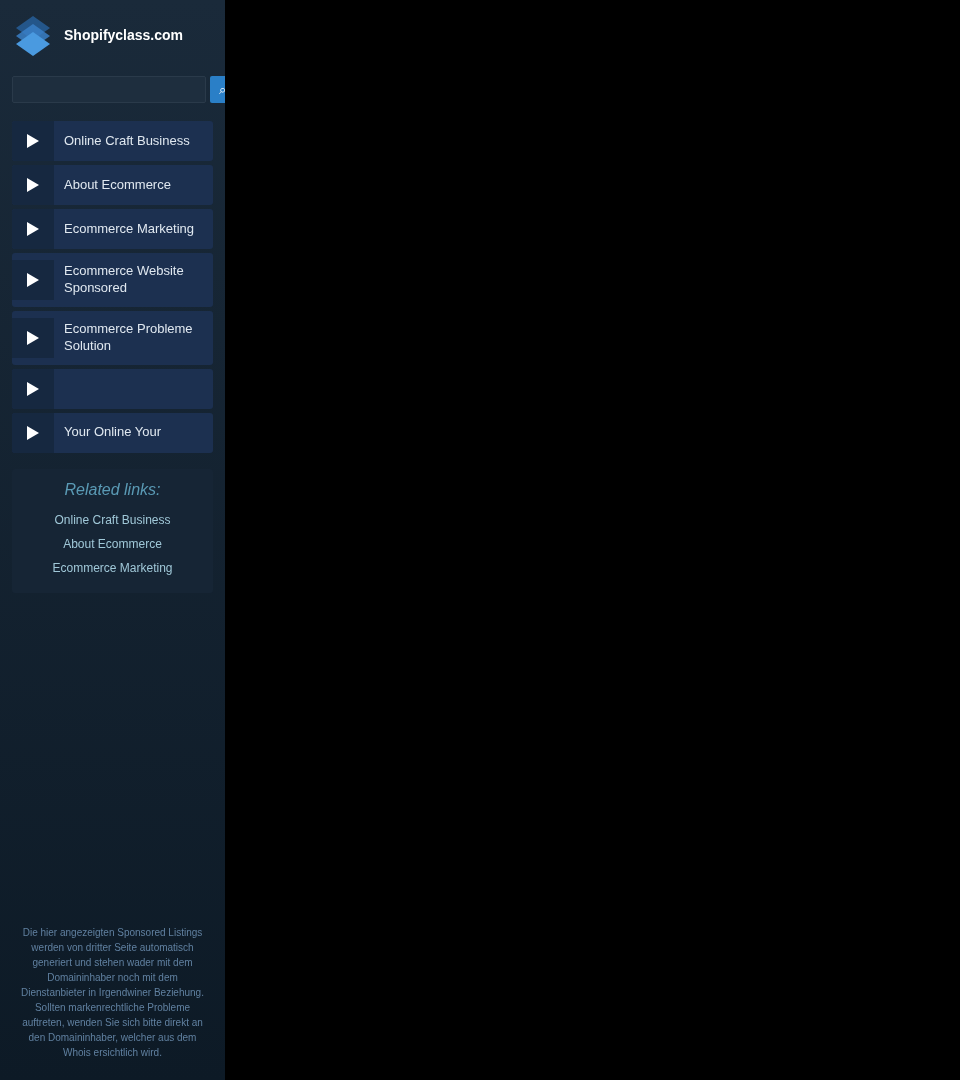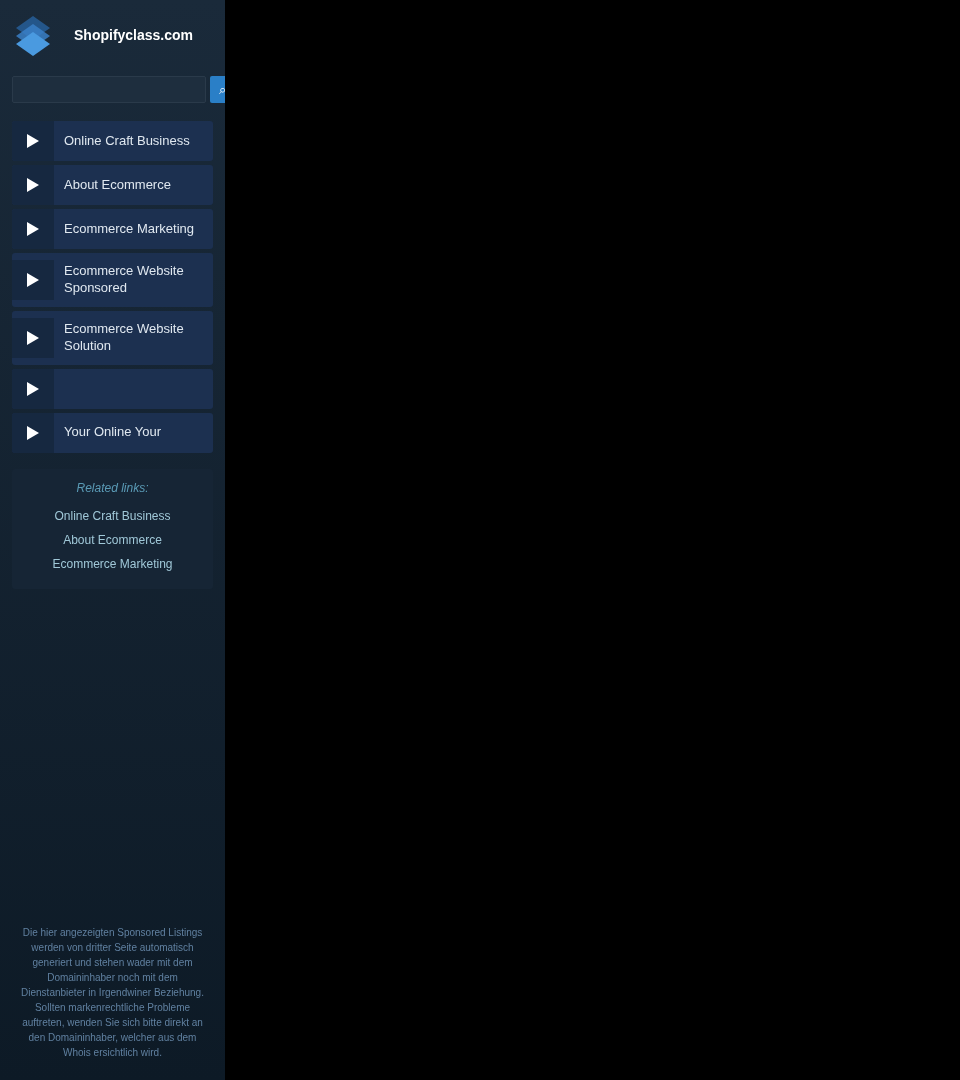--- a/index.html
+++ b/index.html
@@ -20,21 +20,21 @@
       flex-direction: column;
       padding: 0;
       flex-shrink: 0;
     }
 
     
     #logo-area {
       display: flex;
       align-items: center;
       padding: 14px 12px;
-      gap: 20px;
+      gap: 10px;
     }
 
     #logo-icon {
       width: 42px;
       height: 42px;
       flex-shrink: 0;
     }
 
     #logo-text {
       color: #fff;
@@ -120,21 +120,21 @@
       background: #162535;
       border-radius: 3px;
       padding: 12px 10px 14px 10px;
       display: flex;
       flex-direction: column;
       gap: 2px;
     }
 
     #related-links-title {
       color: #5a9ab5;
-      font-size: 12px;
+      font-size: 16px;
       font-style: italic;
       text-align: center;
       margin-bottom: 8px;
     }
 
     .related-link {
       color: #a0c8d8;
       font-size: 12px;
       text-align: center;
       padding: 4px 0;
@@ -210,21 +210,21 @@
       <div class="nav-item-play">
         <div class="play-triangle"></div>
       </div>
       <span class="nav-item-label">Ecommerce Website Sponsored</span>
     </div>
 
     <div class="nav-item">
       <div class="nav-item-play">
         <div class="play-triangle"></div>
       </div>
-      <span class="nav-item-label">Ecommerce Website Solution</span>
+      <span class="nav-item-label">Ecommerce Probleme Solution</span>
     </div>
 
     <div class="nav-item">
       <div class="nav-item-play">
         <div class="play-triangle"></div>
       </div>
     </div>
 
     <div class="nav-item">
       <div class="nav-item-play">

